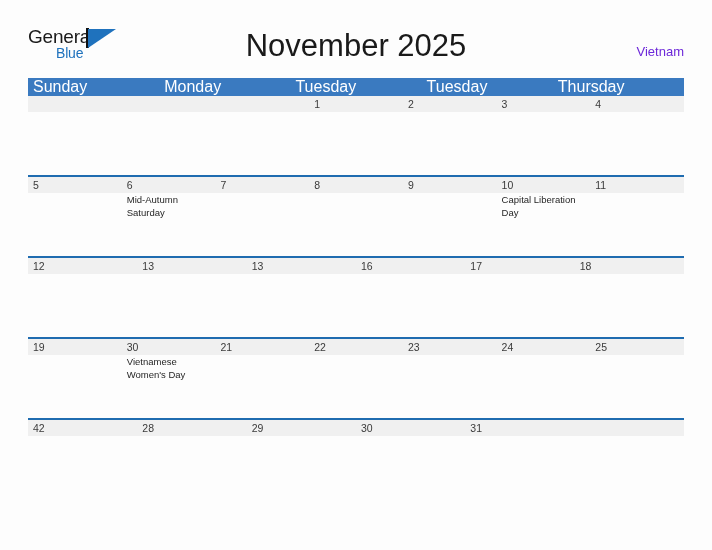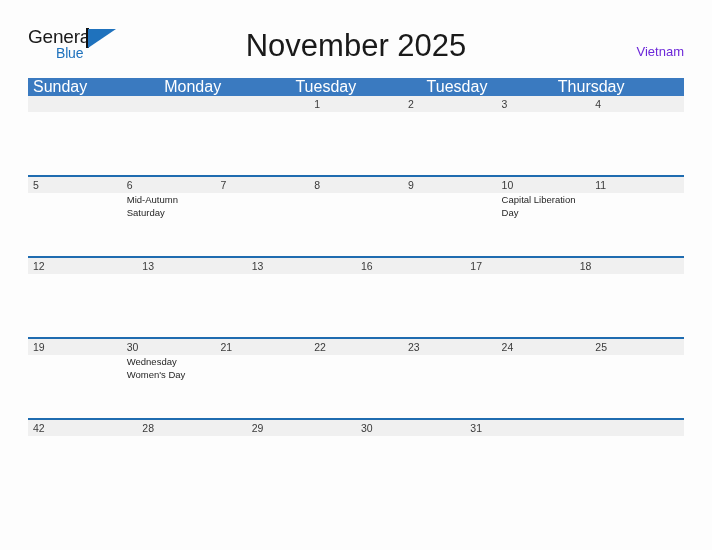--- a/index.html
+++ b/index.html
@@ -309,21 +309,21 @@
           <div class="week-inner">
             <div class="day-cell">
               <div class="date-band"></div>
               <span class="date-num">19</span>
               <div class="events"></div>
             </div>
             <div class="day-cell">
               <div class="date-band"></div>
               <span class="date-num">30</span>
               <div class="events">
-                <div class="event">Wednesday Women's Day</div>
+                <div class="event">Vietnamese Women's Day</div>
               </div>
             </div>
             <div class="day-cell">
               <div class="date-band"></div>
               <span class="date-num">21</span>
               <div class="events"></div>
             </div>
             <div class="day-cell">
               <div class="date-band"></div>
               <span class="date-num">22</span>

